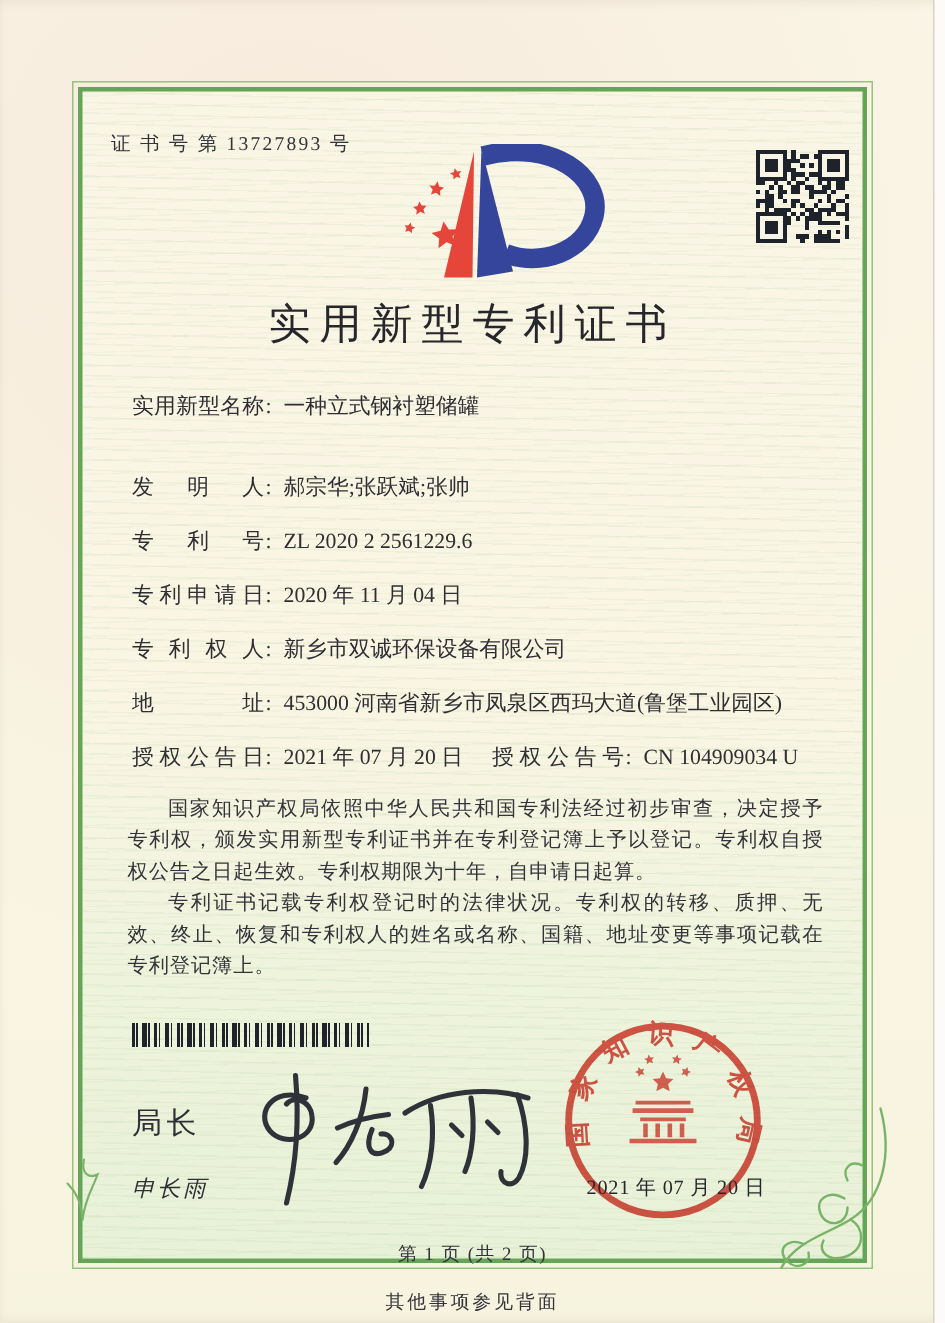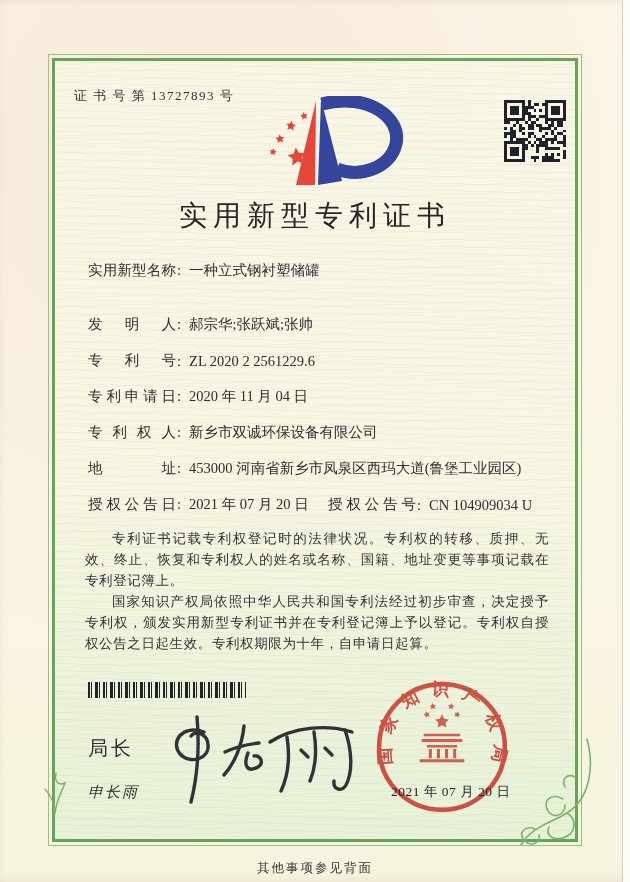--- a/index.html
+++ b/index.html
@@ -254,22 +254,22 @@
     </div>
     <div class="field-row" style="top:234px">
       <span class="flabel">授权公告日</span><span class="colon">:</span><span class="fvalue">2021 年 07 月 20 日</span>
       <span class="pair2">
         <span class="flabel narrow">授权公告号</span><span class="colon">:</span><span class="fvalue">CN 104909034 U</span>
       </span>
     </div>
   </div>
 
   <div class="paras">
+    <p>国家知识产权局依照中华人民共和国专利法经过初步审查，决定授予专利权，颁发实用新型专利证书并在专利登记簿上予以登记。专利权自授权公告之日起生效。专利权期限为十年，自申请日起算。</p>
     <p>专利证书记载专利权登记时的法律状况。专利权的转移、质押、无效、终止、恢复和专利权人的姓名或名称、国籍、地址变更等事项记载在专利登记簿上。</p>
-    <p>国家知识产权局依照中华人民共和国专利法经过初步审查，决定授予专利权，颁发实用新型专利证书并在专利登记簿上予以登记。专利权自授权公告之日起生效。专利权期限为十年，自申请日起算。</p>
   </div>
 
   <div class="barcode"></div>
 
   <div class="signer-title">局长</div>
   <div class="signer-name">申长雨</div>
 
   <svg class="signature" viewBox="0 0 215 95">
     <g fill="none" stroke="#30323a" stroke-width="3.4" stroke-linecap="round" stroke-linejoin="round">
       <path d="M46,20 C24,12 12,30 22,42 C32,53 52,47 50,32 C49,22 38,18 33,24"></path>
@@ -320,15 +320,16 @@
       <path d="M60,40 C52,36 46,42 50,50"></path>
     </g>
   </svg>
   <svg class="sprout-bl" viewBox="0 0 26 46">
     <g fill="none" stroke="#7ab269" stroke-width="1.4" stroke-linecap="round">
       <path d="M13,45 C12,32 8,26 3,21"></path>
       <path d="M13,45 C15,30 20,24 23,15 C17,18 12,14 14,5"></path>
     </g>
   </svg>
 
+  <div class="page-info">第 1 页 (共 2 页)</div>
   <div class="back-note">其他事项参见背面</div>
 
 </div>
 
 </body></html>

